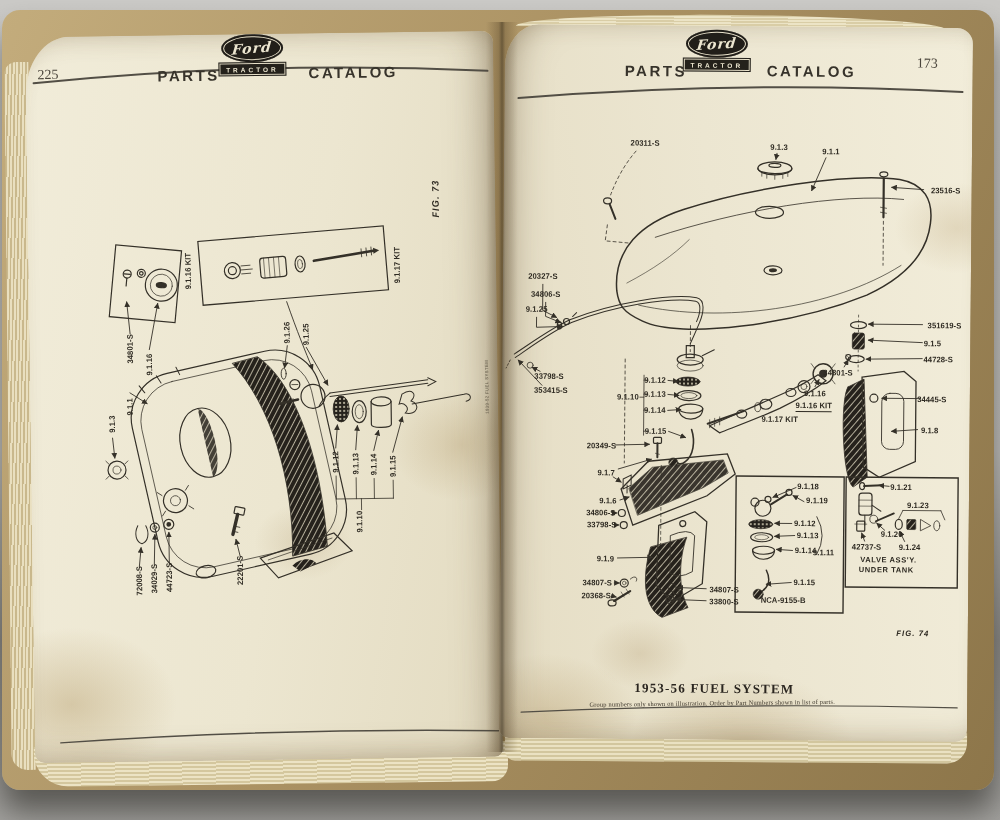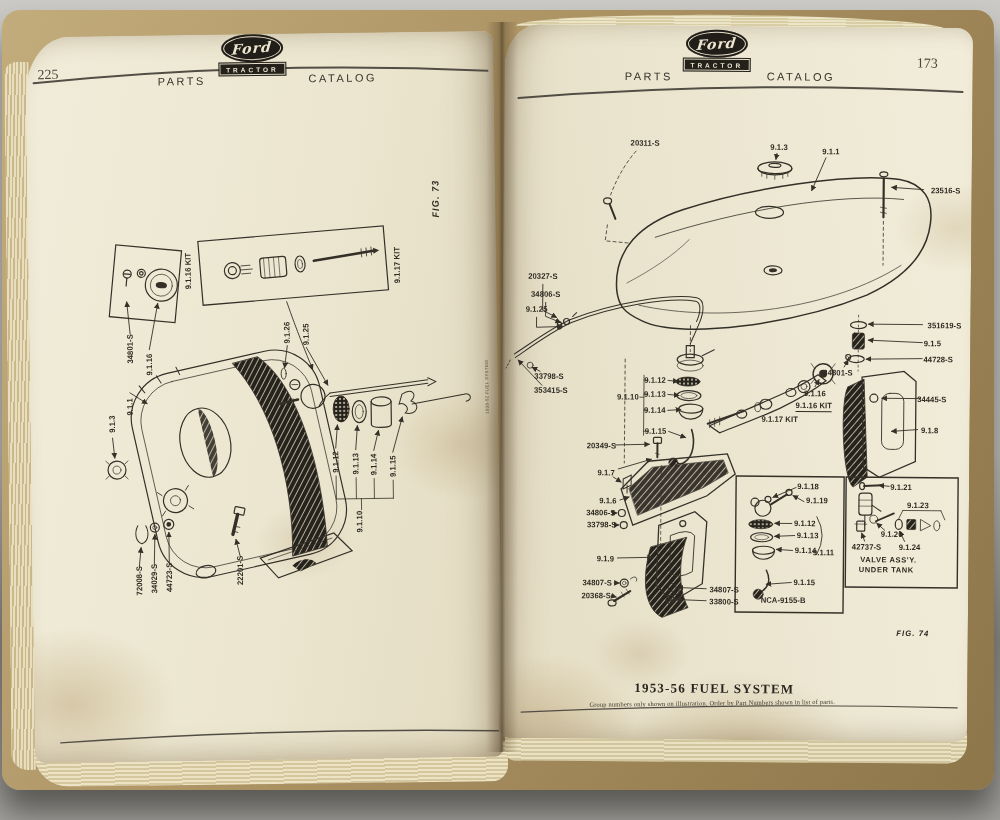--- a/index.html
+++ b/index.html
@@ -37,21 +37,21 @@
       radial-gradient(90px 65px at 97% 28%,rgba(160,128,72,.2),rgba(160,128,72,0) 70%),
       radial-gradient(70px 50px at 30% 88%,rgba(150,118,66,.18),rgba(150,118,66,0) 70%),
       linear-gradient(262deg,#f2edda 0%,#ece6d1 50%,#e5ddc4 100%);
     box-shadow:inset 28px 0 38px -24px rgba(90,70,40,.5),
                inset 0 -22px 28px -20px rgba(120,95,55,.3),
                inset 0 16px 22px -18px rgba(120,95,55,.22);}
   .gutter{position:absolute;left:486px;top:22px;width:32px;height:730px;pointer-events:none;z-index:6;
     background:linear-gradient(90deg,rgba(80,60,30,0) 0%,rgba(70,52,26,.3) 40%,rgba(38,28,13,.5) 50%,rgba(70,52,26,.28) 60%,rgba(80,60,30,0) 100%);}
   .diagram{position:absolute;inset:0;width:100%;height:100%;pointer-events:none;}
   .pg-num{position:absolute;font-family:"Liberation Serif",serif;font-size:14px;color:#4a453c;}
-  .hdr-word{position:absolute;font-weight:normal;font-size:11px;letter-spacing:2.5px;color:#37332b;margin-top:8px;}
+  .hdr-word{position:absolute;font-weight:bold;font-size:15px;letter-spacing:2.5px;color:#37332b;}
   .ford-logo{position:absolute;width:66px;text-align:center;}
   .ford-oval{width:62px;height:28px;margin:0 auto;background:#211e19;border-radius:50%;
     display:flex;align-items:center;justify-content:center;box-shadow:inset 0 0 0 2px #211e19,inset 0 0 0 3px #e9e2cb;}
   .ford-script{font-family:"DejaVu Serif",serif;font-style:italic;font-weight:bold;font-size:14px;
     color:#ece6d0;transform:skewX(-10deg) rotate(-4deg);letter-spacing:1px;}
   .tractor-bar{margin:1px auto 0;width:64px;background:#24211b;color:#ece6d0;font-weight:bold;
     font-size:6.5px;letter-spacing:3px;padding:2px 0 1px;border:1px solid #e9e2cb;outline:1px solid #24211b;}
   .lbl{position:absolute;left:var(--x);top:var(--y);transform:translate(-50%,-50%) scaleX(.95);
     font-weight:bold;font-size:8px;letter-spacing:.1px;color:#2e2a22;white-space:nowrap;}
   .lbl.v{transform:translate(-50%,-50%) rotate(-90deg) scaleX(.95);}

